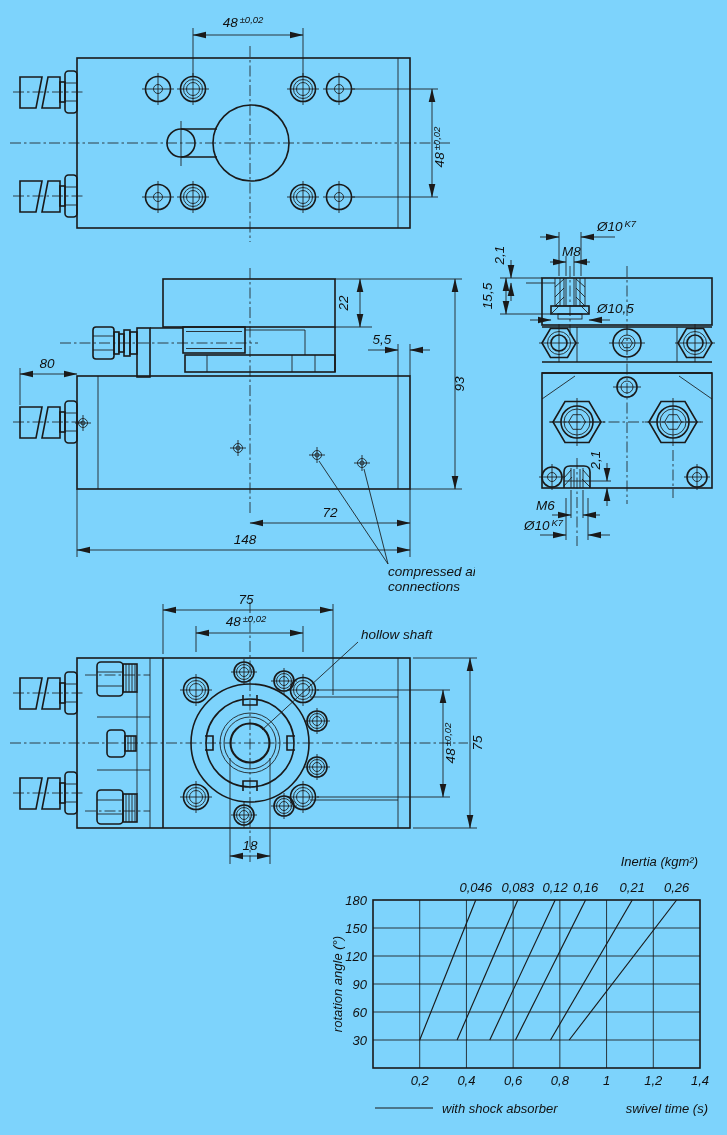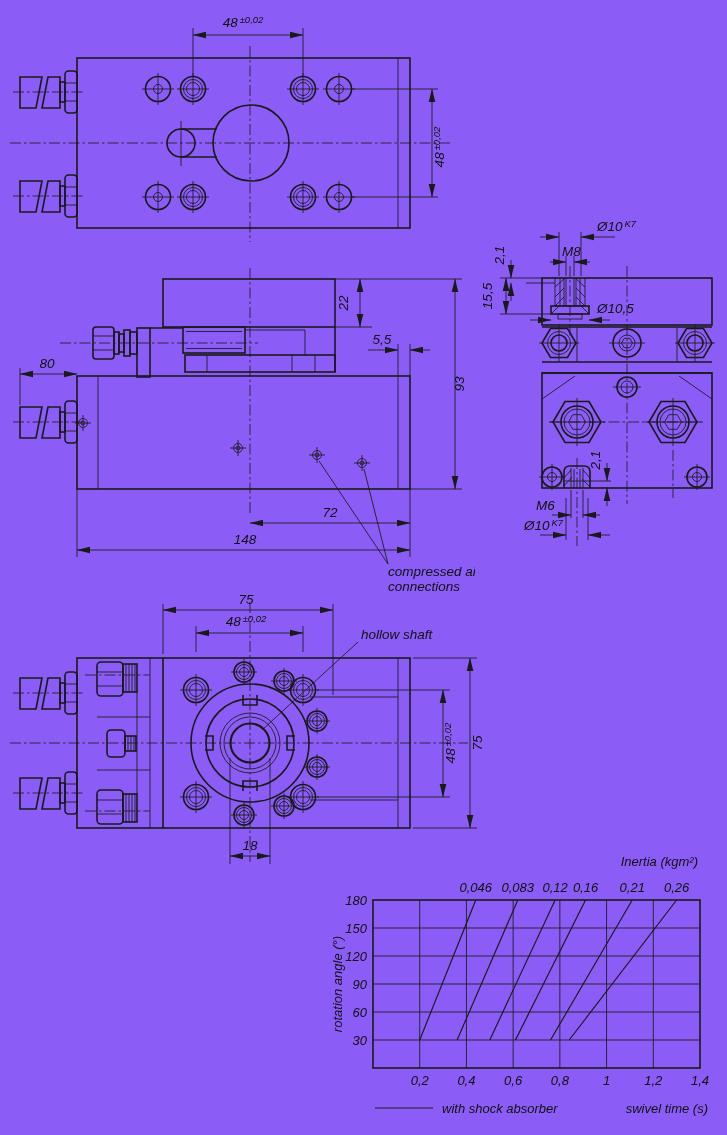--- a/index.html
+++ b/index.html
@@ -1,16 +1,16 @@
 <!DOCTYPE html>
 <html><head>
 <meta charset="utf-8">
 <style>
   html,body{margin:0;padding:0;background:#fff;}
-  #canvas{position:relative;width:727px;height:1135px;background:#8b5cf6;overflow:hidden;
+  #canvas{position:relative;width:727px;height:1135px;background:#7dd3fc;overflow:hidden;
           font-family:"Liberation Sans",sans-serif;}
   .view{position:absolute;}
   
   .o  {fill:none;stroke:#1a1a1a;stroke-width:1.6;stroke-linejoin:miter;}
   .o2 {fill:none;stroke:#1a1a1a;stroke-width:2.1;}
   .t  {fill:none;stroke:#1a1a1a;stroke-width:0.85;}
   .c  {fill:none;stroke:#1a1a1a;stroke-width:0.8;stroke-dasharray:11 3 2.5 3;}
   .d  {fill:none;stroke:#1a1a1a;stroke-width:0.85;}
   .sl {fill:none;stroke:#1a1a1a;stroke-width:1.15;}
   text.dt{font:italic 13.5px "Liberation Sans",sans-serif;fill:#111;}

